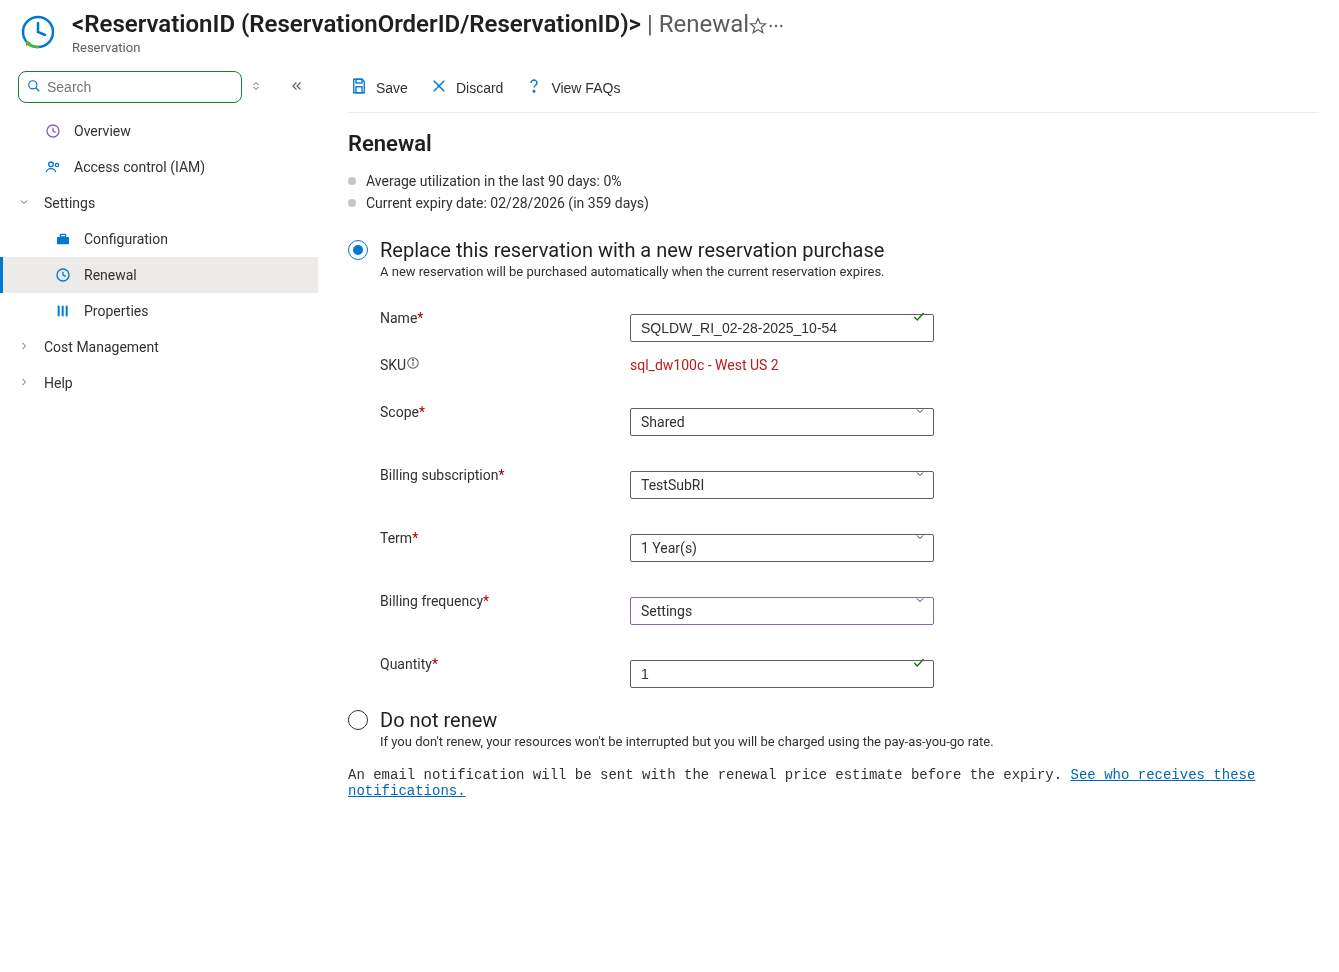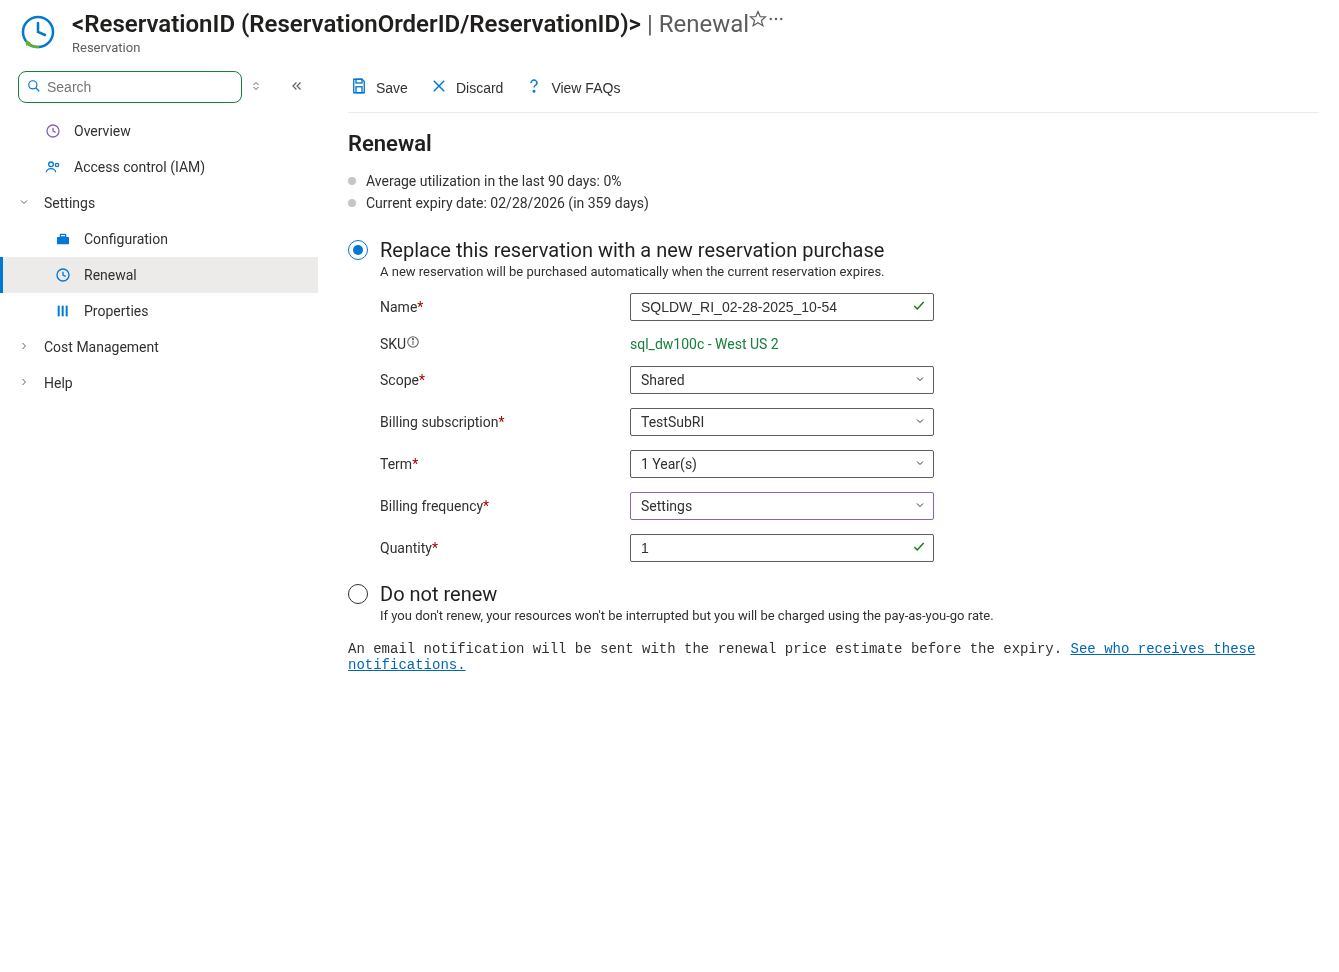--- a/index.html
+++ b/index.html
@@ -15,21 +15,21 @@
   padding: 10px 20px 4px 20px;
   gap: 16px;
 }
 .header-icon {
   width: 36px;
   height: 36px;
   flex-shrink: 0;
   margin-top: 4px;
 }
 .header-titles { flex: 1; }
-.header-title-row { display: flex; align-items: flex-start; }
+.header-title-row { display: flex; align-items: flex-end; }
 .header-title { font-size: 24px; font-weight: 600; color: #201f1e; }
 .header-title-suffix { color: #5c5c5c; font-weight: 400; }
 .header-sub { font-size: 13px; color: #605e5c; margin-top: 2px; }
 .star-icon, .more-icon { color: #605e5c; cursor: pointer; }
 
 .layout { display: flex; }
 .sidebar {
   width: 318px;
   flex-shrink: 0;
   padding: 12px 0 0 0;
@@ -154,34 +154,35 @@
 .form-field { width: 304px; position: relative; }
 .text-input, .select-input {
   width: 100%;
   height: 28px;
   border: 1px solid #605e5c;
   border-radius: 2px;
   padding: 0 30px 0 10px;
   font-size: 14px;
   color: #323130;
   background: #fff;
+  margin-top: 21px;
 }
 .select-input { cursor: pointer; display: flex; align-items: center; }
 .select-caret {
   position: absolute; right: 8px; top: 50%; transform: translateY(-50%);
   color: #323130; pointer-events: none;
 }
 .field-highlight .text-input, .field-highlight .select-input {
   border-color: #8764b8;
 }
 .check-icon {
   position: absolute; right: 8px; top: 50%; transform: translateY(-50%);
   color: #107c10;
 }
-.static-value { font-size: 14px; color: #15803d; }
+.static-value { font-size: 14px; color: #b91c1c; }
 
 .footnote { font-size: 14px; color: #323130; margin-top: 10px; font-family: Liberation Mono, monospace; }
 .footnote a { color: #0067b8; text-decoration: underline; }
 </style>
 </head>
 <body>
 
 <div class="header">
   <span class="header-icon">
     <svg viewBox="0 0 36 36" width="36" height="36">

